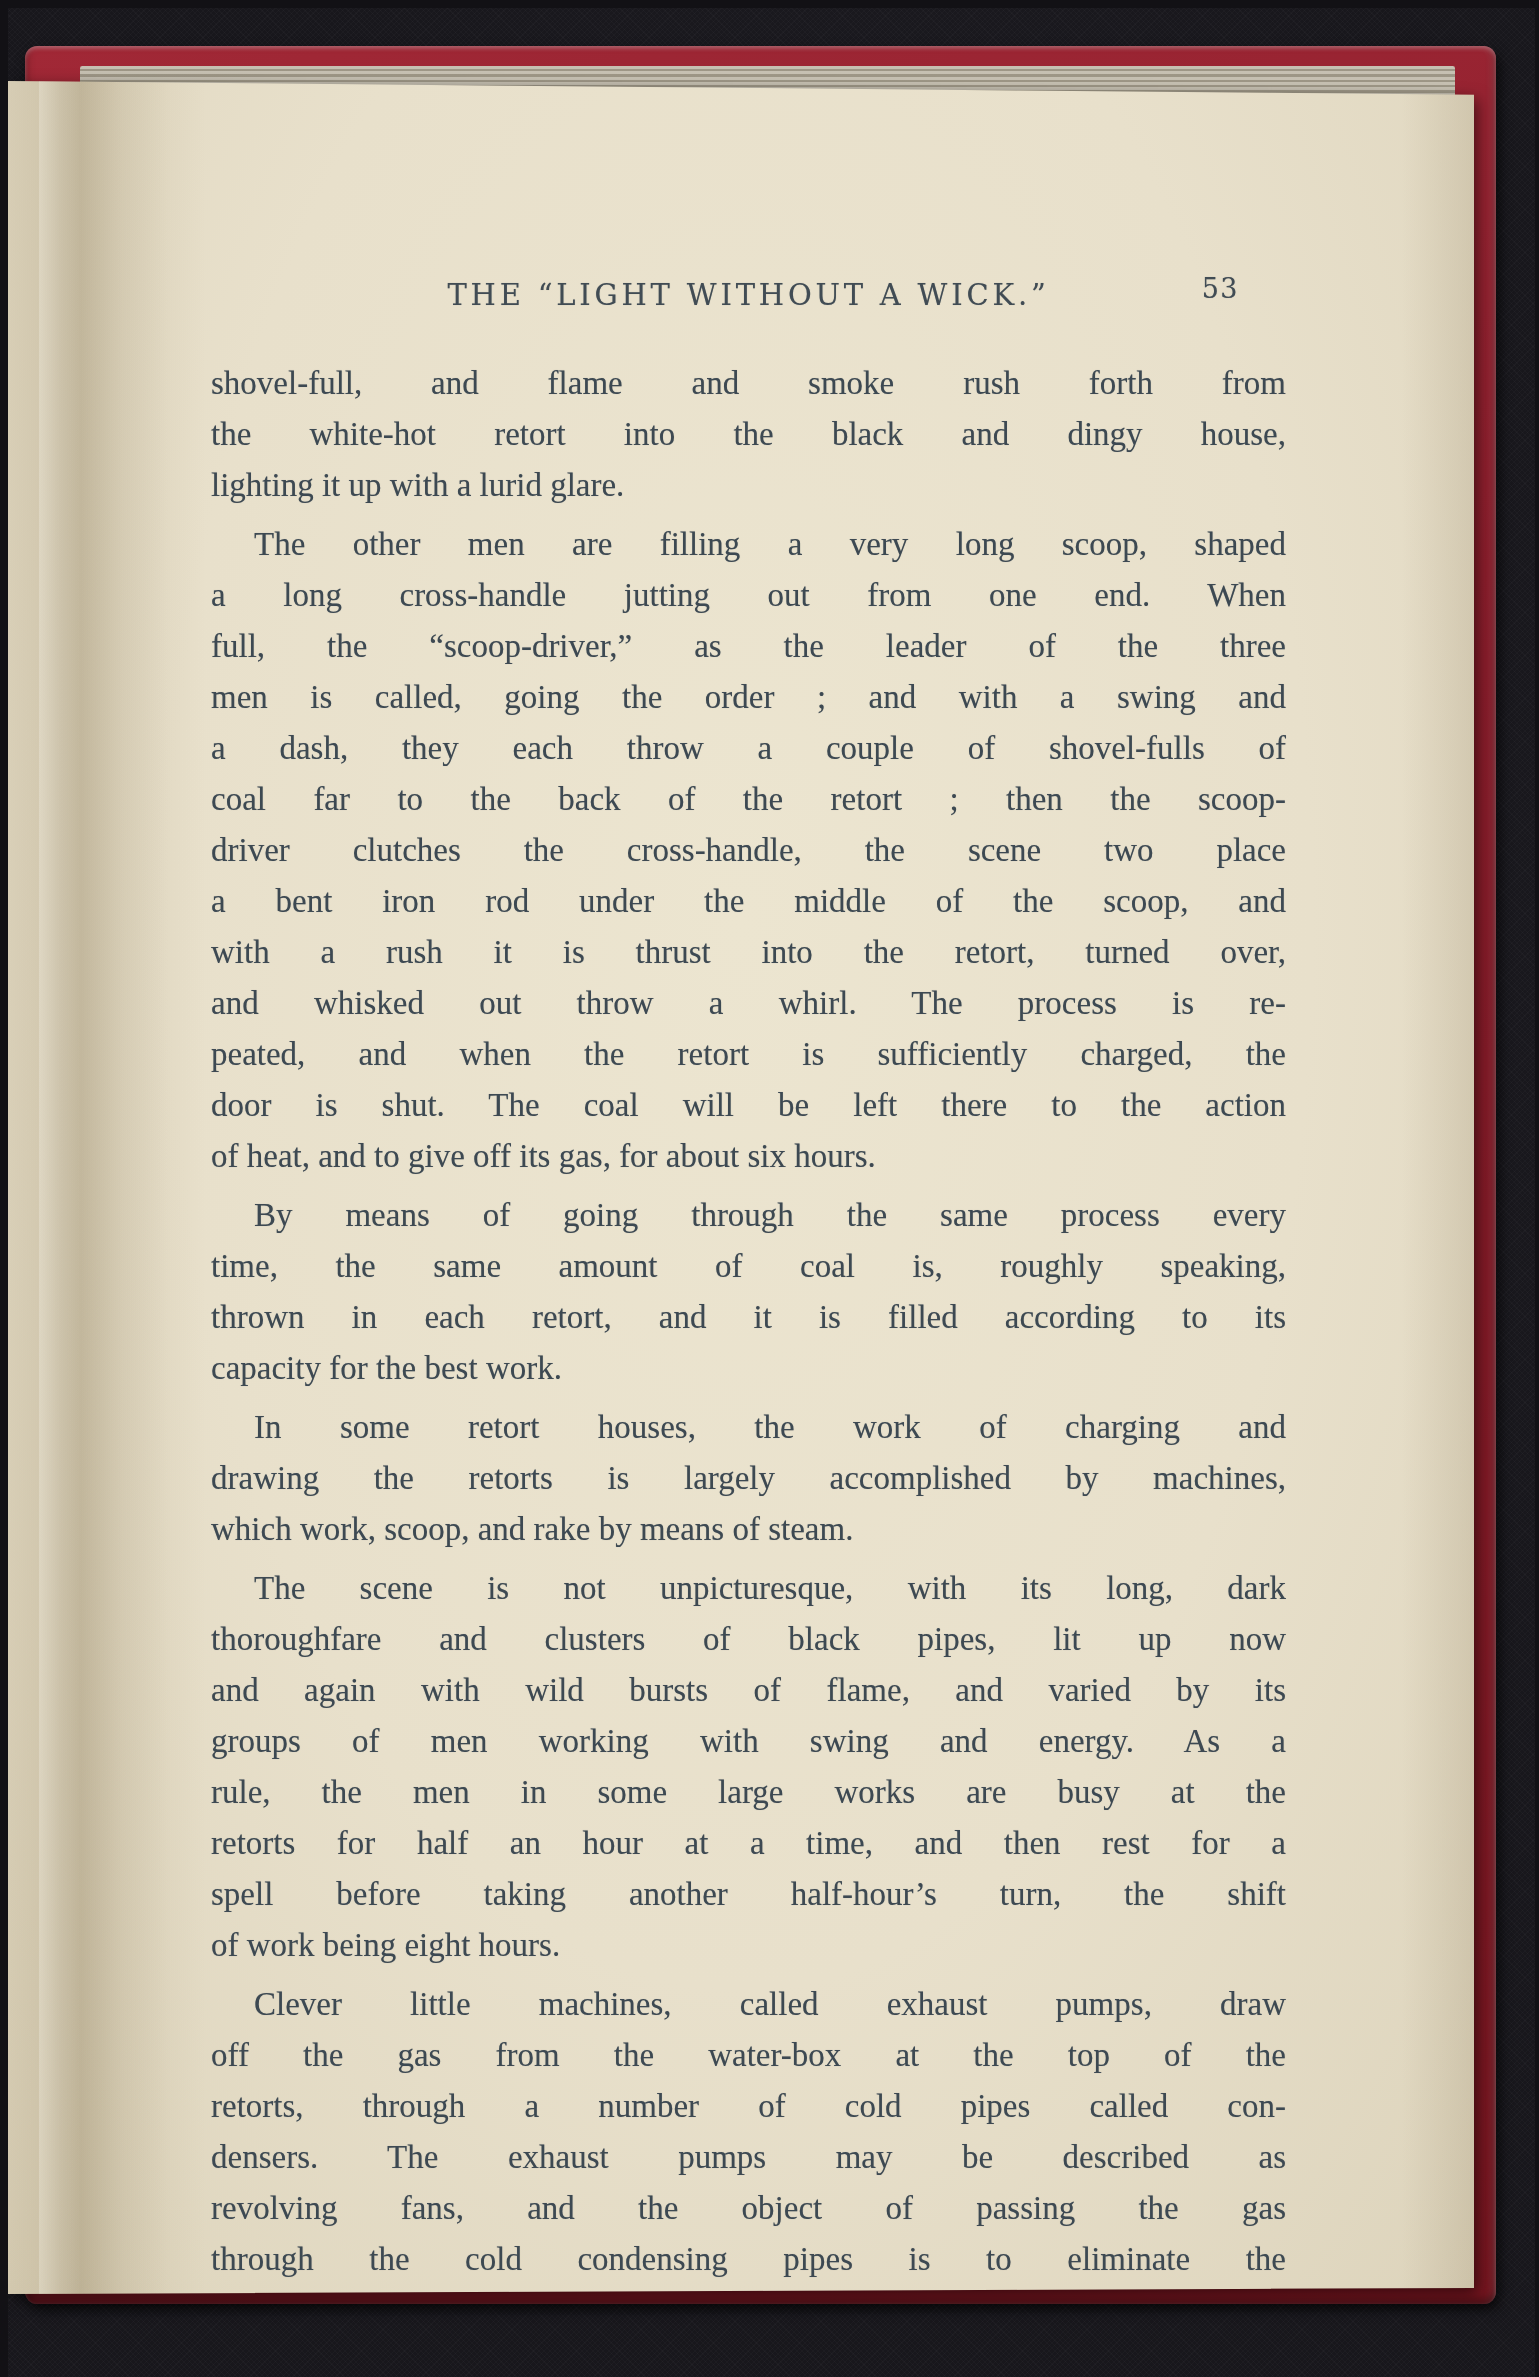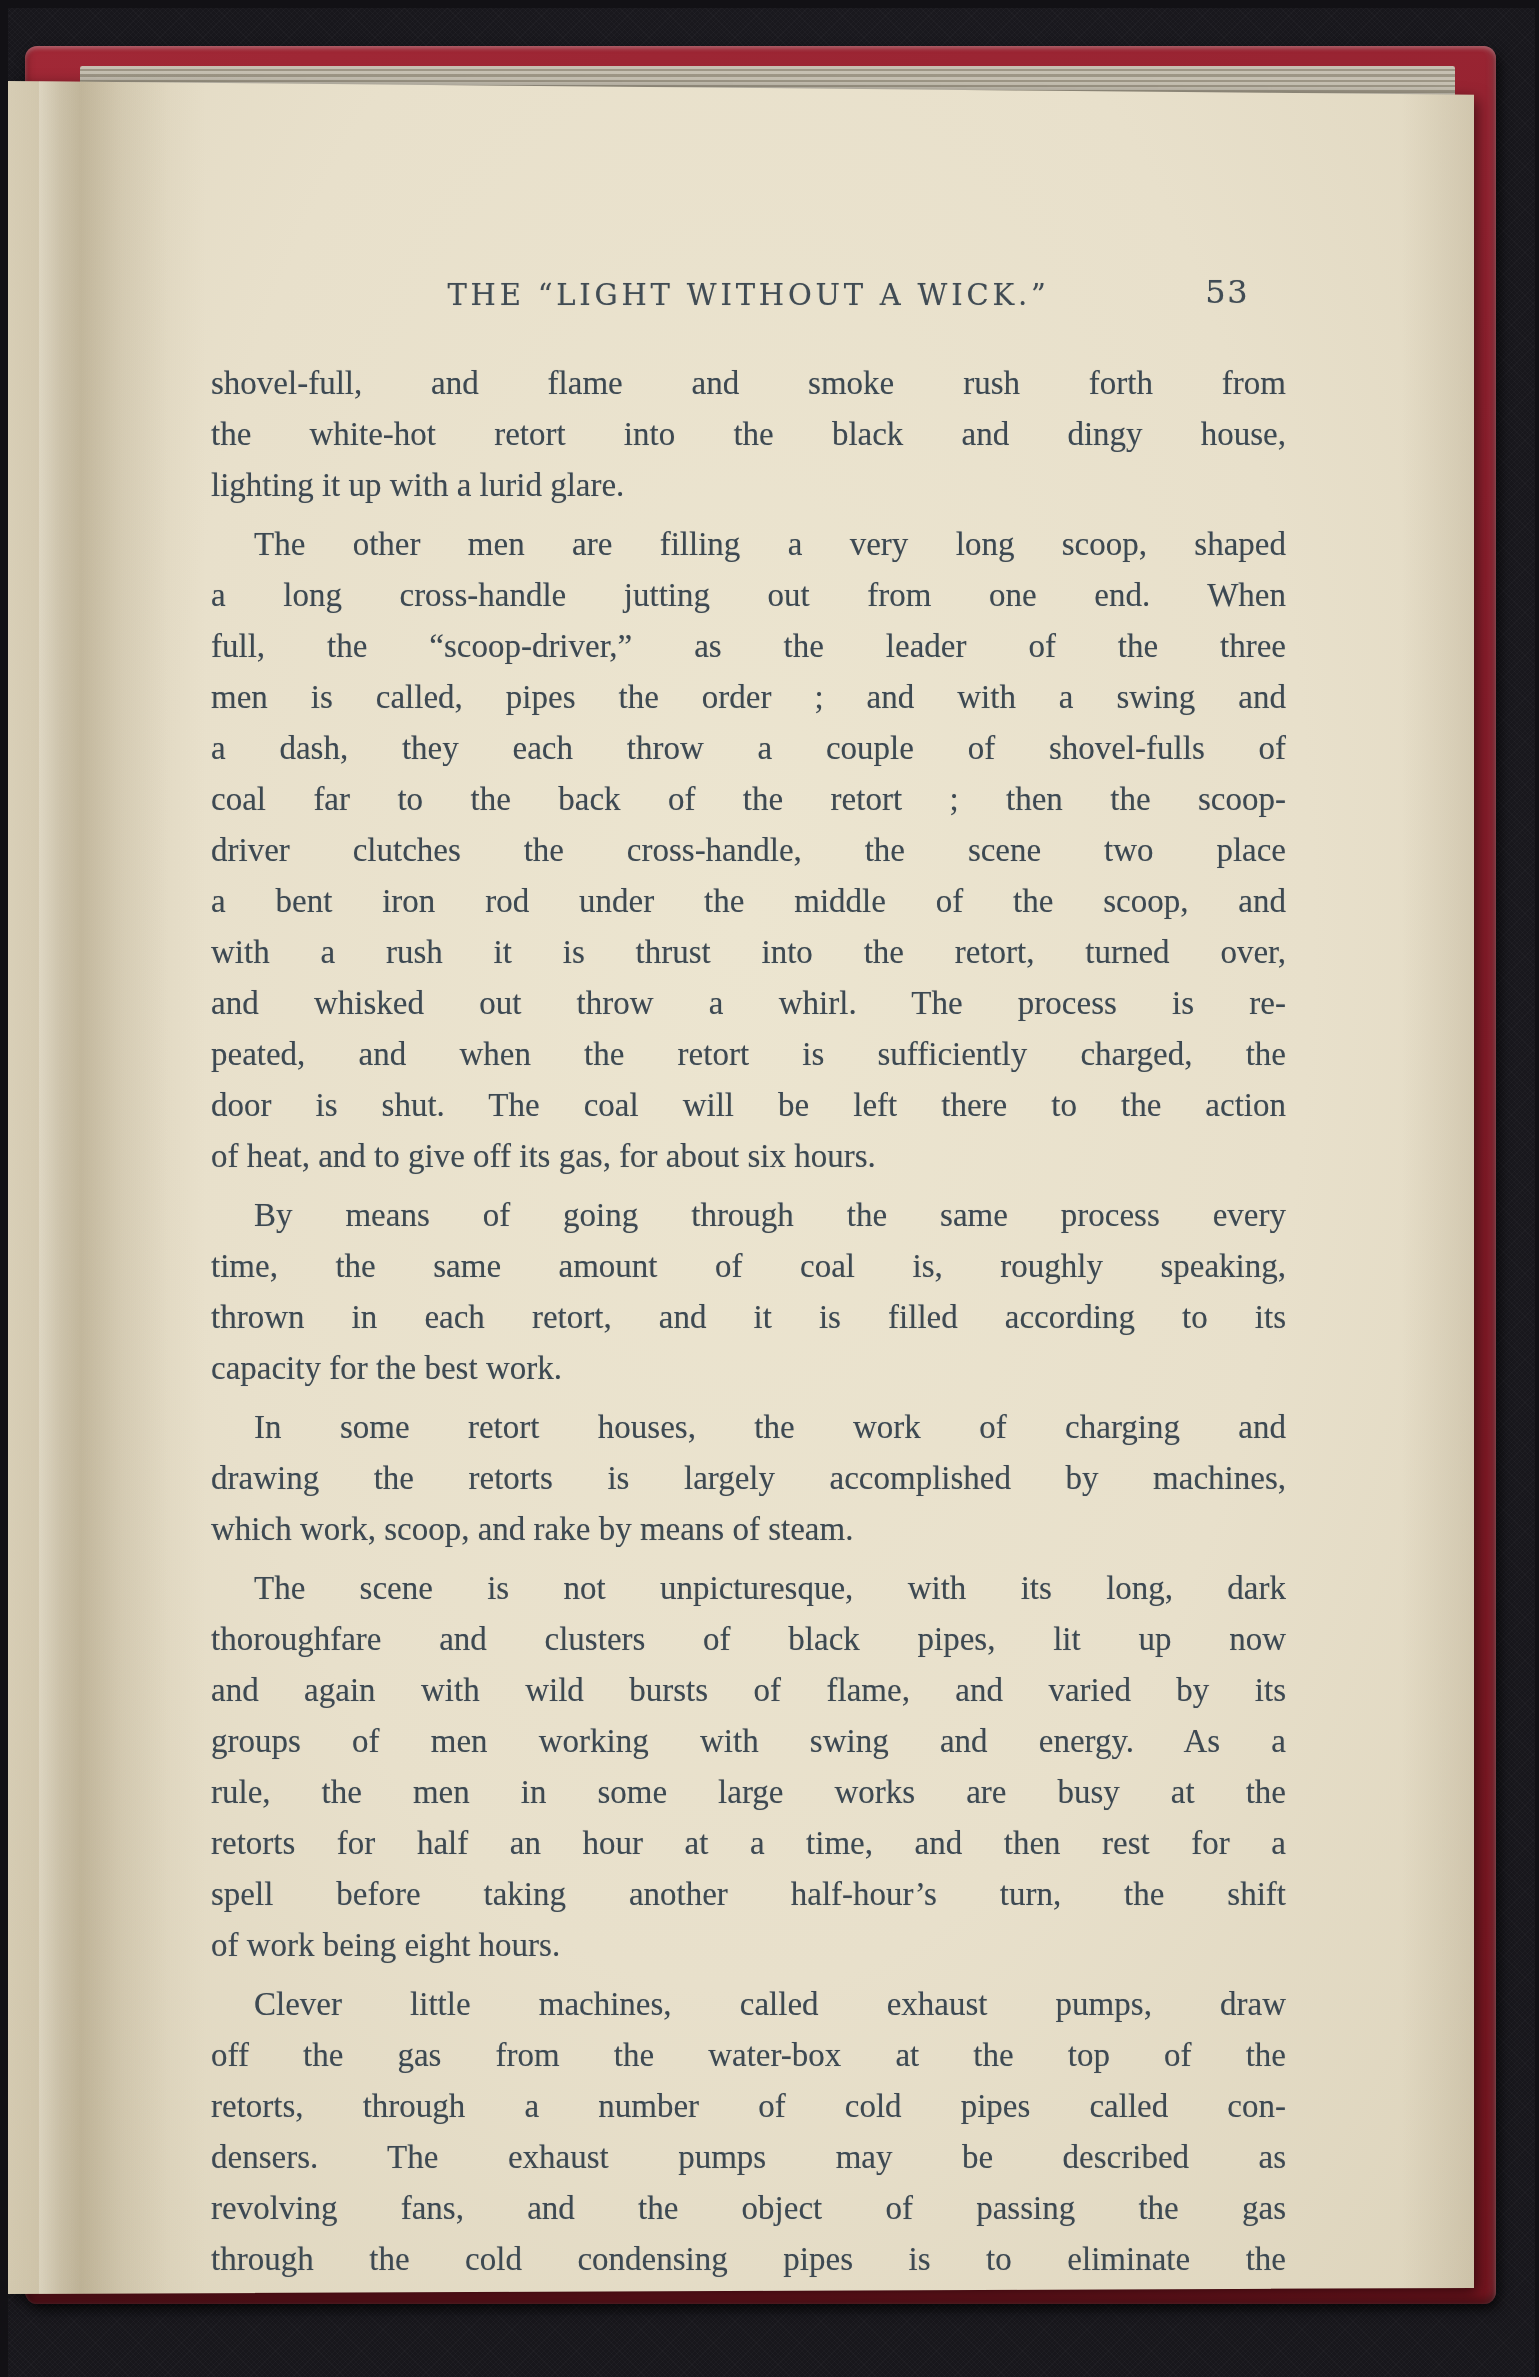--- a/index.html
+++ b/index.html
@@ -76,22 +76,22 @@
     font-family: "DejaVu Serif", "Liberation Serif", serif;
   }
   .running-title {
     position: absolute; left: 0; right: 0;
     text-align: center;
     font-size: 29px;
     letter-spacing: 3.8px;
     text-shadow: 0 0 0.8px rgba(62,74,84,0.4);
   }
   .page-number {
-    position: absolute; right: 45px; top: -1.5px;
-    font-size: 32px;
+    position: absolute; right: 55px; top: -1.5px;
+    font-size: 27px;
     letter-spacing: 1.5px;
     text-shadow: 0 0 0.8px rgba(62,74,84,0.4);
   }
 
   .text-block {
     position: absolute;
     left: 191px; top: 269px;
     width: 1099px;
     font-family: Liberation Serif, serif;
     font-size: 33px;
@@ -122,21 +122,21 @@
       <div class="text-block" id="text-block">
           <div class="para">
             <div class="line">shovel-full, and flame and smoke rush forth from</div>
             <div class="line">the white-hot retort into the black and dingy house,</div>
             <div class="line last">lighting it up with a lurid glare.</div>
           </div>
           <div class="para indent">
             <div class="line">The other men are filling a very long scoop, shaped</div>
             <div class="line">a long cross-handle jutting out from one end. When</div>
             <div class="line">full, the “scoop-driver,” as the leader of the three</div>
-            <div class="line">men is called, pipes the order ; and with a swing and</div>
+            <div class="line">men is called, going the order ; and with a swing and</div>
             <div class="line">a dash, they each throw a couple of shovel-fulls of</div>
             <div class="line">coal far to the back of the retort ; then the scoop-</div>
             <div class="line">driver clutches the cross-handle, the scene two place</div>
             <div class="line">a bent iron rod under the middle of the scoop, and</div>
             <div class="line">with a rush it is thrust into the retort, turned over,</div>
             <div class="line">and whisked out throw a whirl. The process is re-</div>
             <div class="line">peated, and when the retort is sufficiently charged, the</div>
             <div class="line">door is shut. The coal will be left there to the action</div>
             <div class="line last">of heat, and to give off its gas, for about six hours.</div>
           </div>

